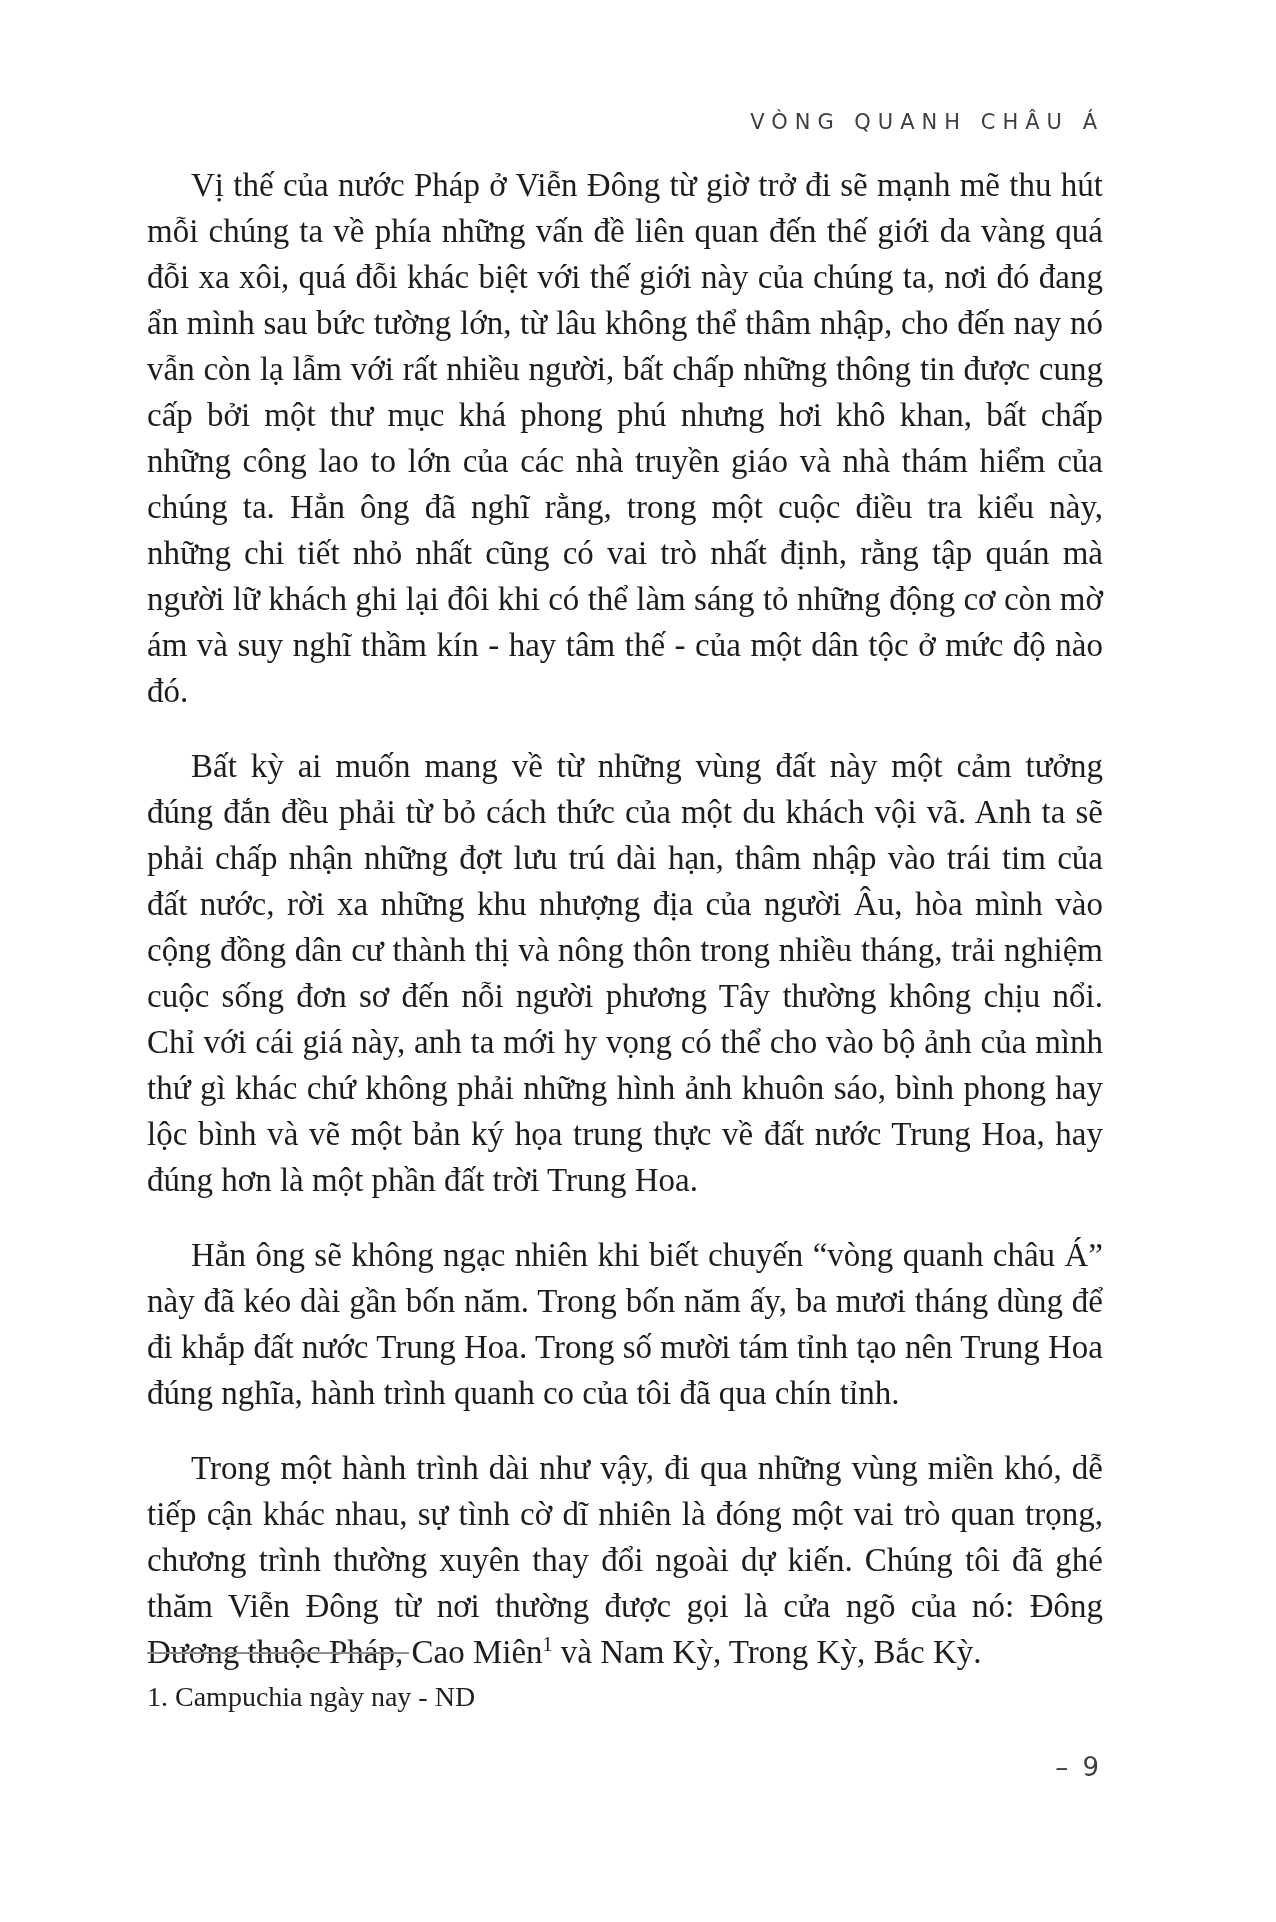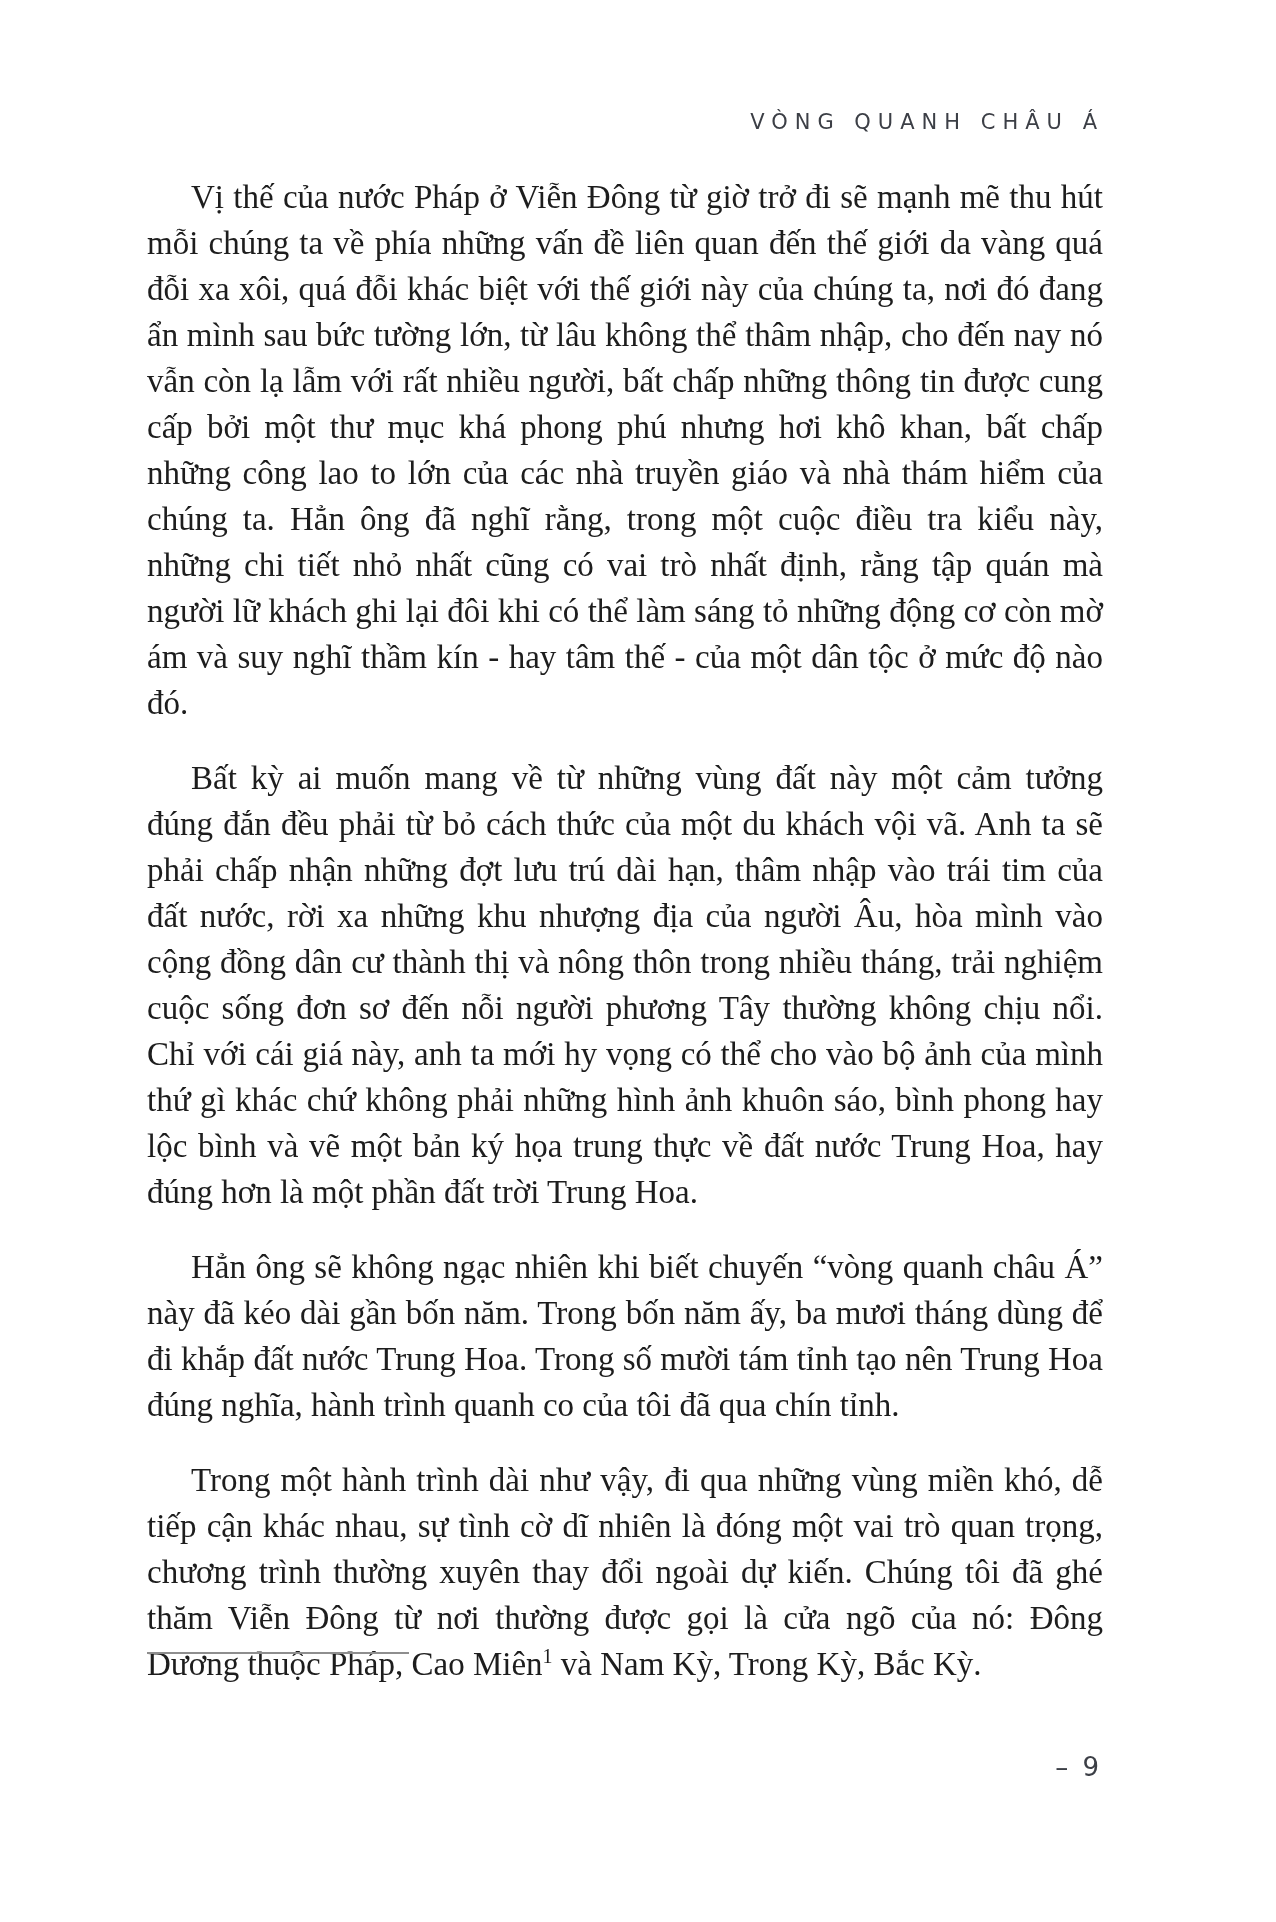--- a/index.html
+++ b/index.html
@@ -28,21 +28,21 @@
     color: #3c3f46;
     white-space: nowrap;
   }
   .text-block {
     position: absolute;
     top: 158px;
     left: 147px;
     width: 956px;
   }
   .text-block p {
-    margin: 16px 0 29px 0;
+    margin: 4px 0 29px 0;
     text-indent: 44px;
     text-align: justify;
     font-size: 33px;
     line-height: 46px;
     color: #1d1d1d;
   }
   .text-block p sup {
     font-size: 20px;
     line-height: 0;
     vertical-align: super;
@@ -88,17 +88,18 @@
 
   <div class="text-block">
     <p>Vị thế của nước Pháp ở Viễn Đông từ giờ trở đi sẽ mạnh mẽ thu hút mỗi chúng ta về phía những vấn đề liên quan đến thế giới da vàng quá đỗi xa xôi, quá đỗi khác biệt với thế giới này của chúng ta, nơi đó đang ẩn mình sau bức tường lớn, từ lâu không thể thâm nhập, cho đến nay nó vẫn còn lạ lẫm với rất nhiều người, bất chấp những thông tin được cung cấp bởi một thư mục khá phong phú nhưng hơi khô khan, bất chấp những công lao to lớn của các nhà truyền giáo và nhà thám hiểm của chúng ta. Hẳn ông đã nghĩ rằng, trong một cuộc điều tra kiểu này, những chi tiết nhỏ nhất cũng có vai trò nhất định, rằng tập quán mà người lữ khách ghi lại đôi khi có thể làm sáng tỏ những động cơ còn mờ ám và suy nghĩ thầm kín - hay tâm thế - của một dân tộc ở mức độ nào đó.</p>
     <p>Bất kỳ ai muốn mang về từ những vùng đất này một cảm tưởng đúng đắn đều phải từ bỏ cách thức của một du khách vội vã. Anh ta sẽ phải chấp nhận những đợt lưu trú dài hạn, thâm nhập vào trái tim của đất nước, rời xa những khu nhượng địa của người Âu, hòa mình vào cộng đồng dân cư thành thị và nông thôn trong nhiều tháng, trải nghiệm cuộc sống đơn sơ đến nỗi người phương Tây thường không chịu nổi. Chỉ với cái giá này, anh ta mới hy vọng có thể cho vào bộ ảnh của mình thứ gì khác chứ không phải những hình ảnh khuôn sáo, bình phong hay lộc bình và vẽ một bản ký họa trung thực về đất nước Trung Hoa, hay đúng hơn là một phần đất trời Trung Hoa.</p>
     <p>Hẳn ông sẽ không ngạc nhiên khi biết chuyến “vòng quanh châu Á” này đã kéo dài gần bốn năm. Trong bốn năm ấy, ba mươi tháng dùng để đi khắp đất nước Trung Hoa. Trong số mười tám tỉnh tạo nên Trung Hoa đúng nghĩa, hành trình quanh co của tôi đã qua chín tỉnh.</p>
     <p><span>Trong một hành trình dài như vậy, đi qua những vùng miền khó, dễ tiếp cận khác nhau, sự tình cờ dĩ nhiên là đóng một vai trò quan trọng, chương trình thường xuyên thay đổi ngoài dự kiến. Chúng tôi đã ghé thăm Viễn Đông từ nơi thường được gọi là cửa ngõ của nó: Đông Dương thuộc Pháp, Cao Miên</span><sup>1</sup><span> và Nam Kỳ, Trong Kỳ, Bắc Kỳ.</span></p>
   </div>
 
   <div class="footnote-block">
     <div class="footnote-separator"></div>
+    <div class="footnote-text">1. Campuchia ngày nay - ND</div>
   </div>
 
   <div class="page-number">– 9</div>
 
 </div>
 
 </body></html>

